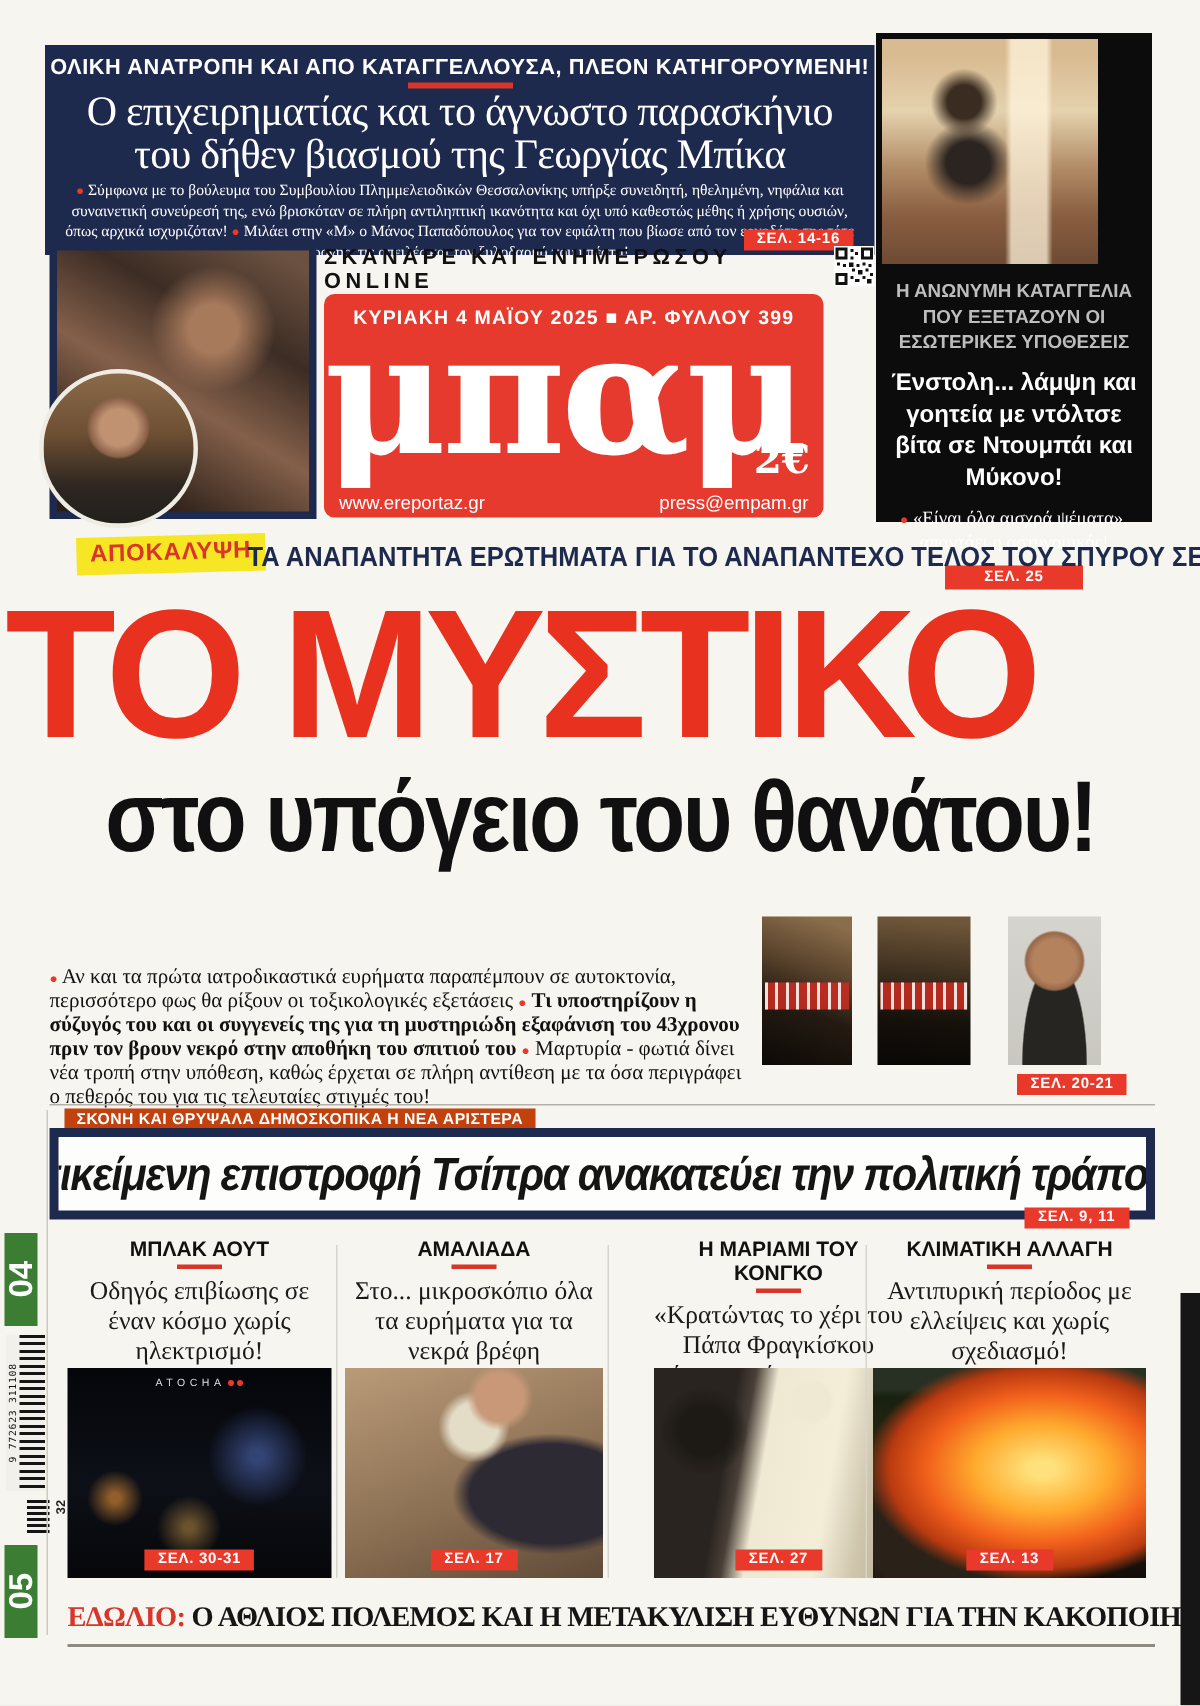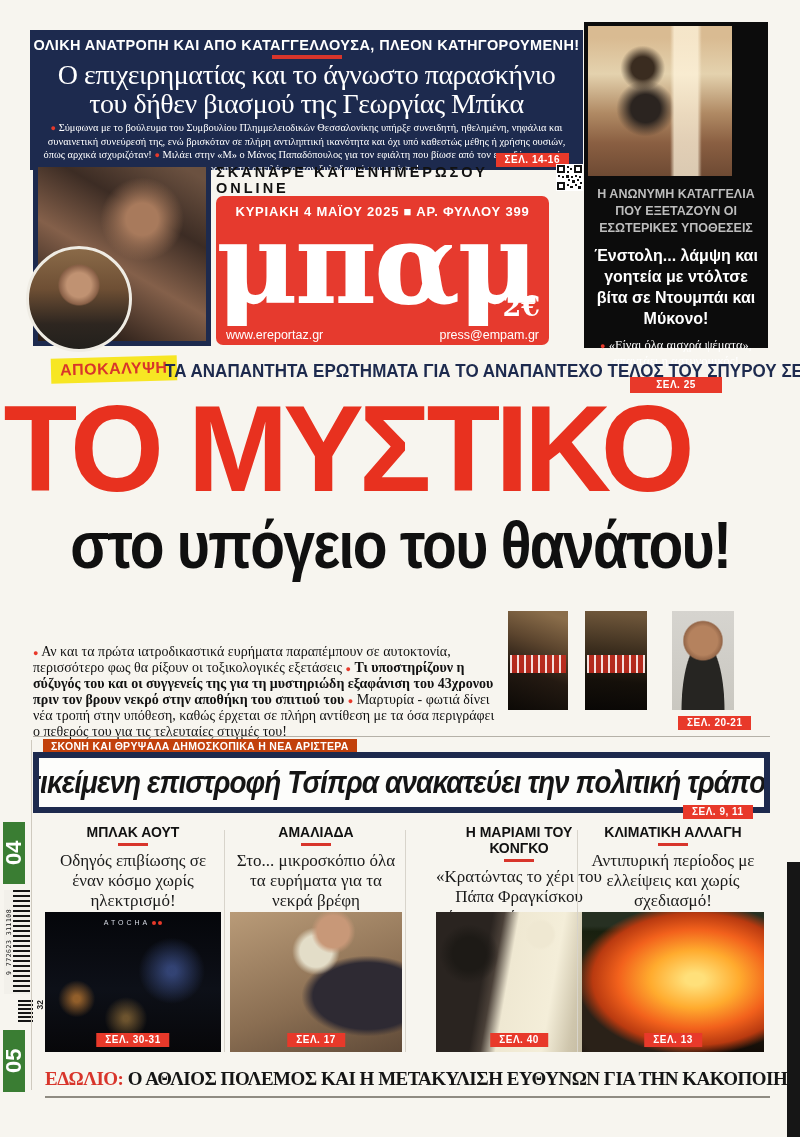--- a/index.html
+++ b/index.html
@@ -396,21 +396,21 @@
     <div class="col-img img-baby">
       <span class="sel-badge">ΣΕΛ. 17</span>
     </div>
   </article>
 
   <article class="col col-3">
     <div class="col-kicker">Η ΜΑΡΙΑΜΙ ΤΟΥ ΚΟΝΓΚΟ</div>
     <div class="col-underline"></div>
     <div class="col-headline">«Κρατώντας το χέρι του Πάπα Φραγκίσκου ένιωσα μέσα μου τον Θεό»</div>
     <div class="col-img img-pope">
-      <span class="sel-badge">ΣΕΛ. 40</span>
+      <span class="sel-badge">ΣΕΛ. 27</span>
     </div>
   </article>
 
   <article class="col col-4">
     <div class="col-kicker">ΚΛΙΜΑΤΙΚΗ ΑΛΛΑΓΗ</div>
     <div class="col-underline"></div>
     <div class="col-headline">Αντιπυρική περίοδος με ελλείψεις και χωρίς σχεδιασμό!</div>
     <div class="col-img img-fire">
       <span class="sel-badge">ΣΕΛ. 13</span>
     </div>

